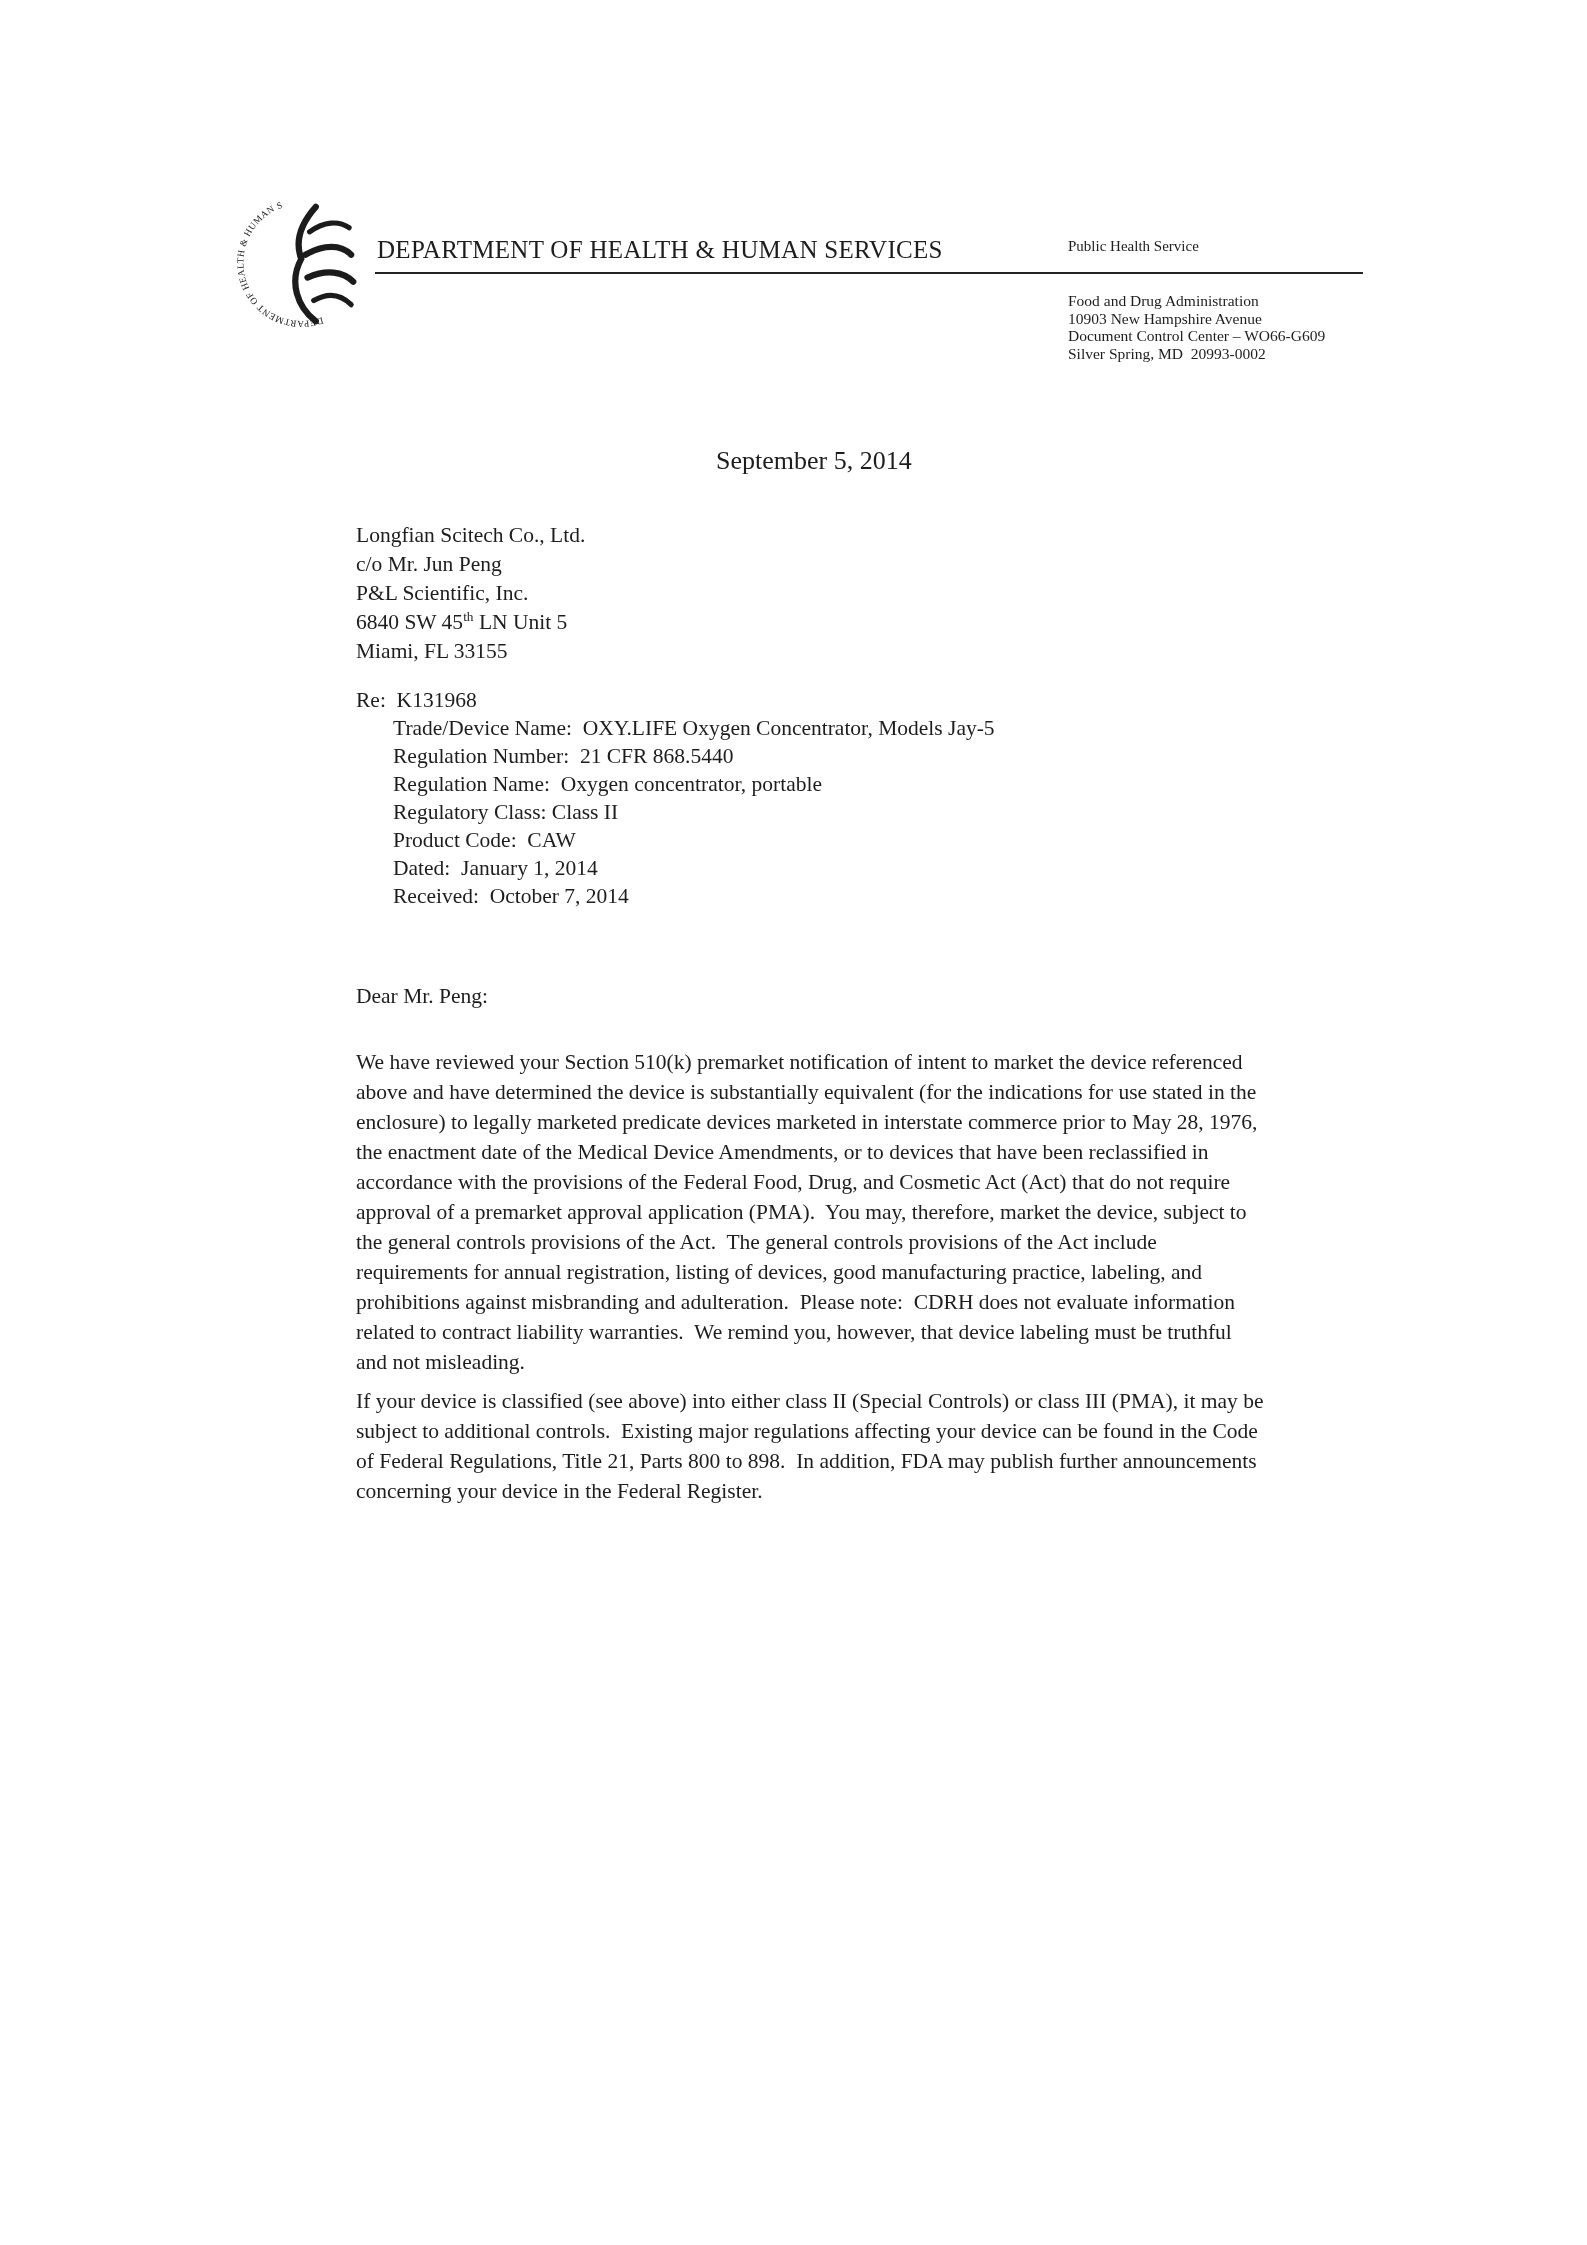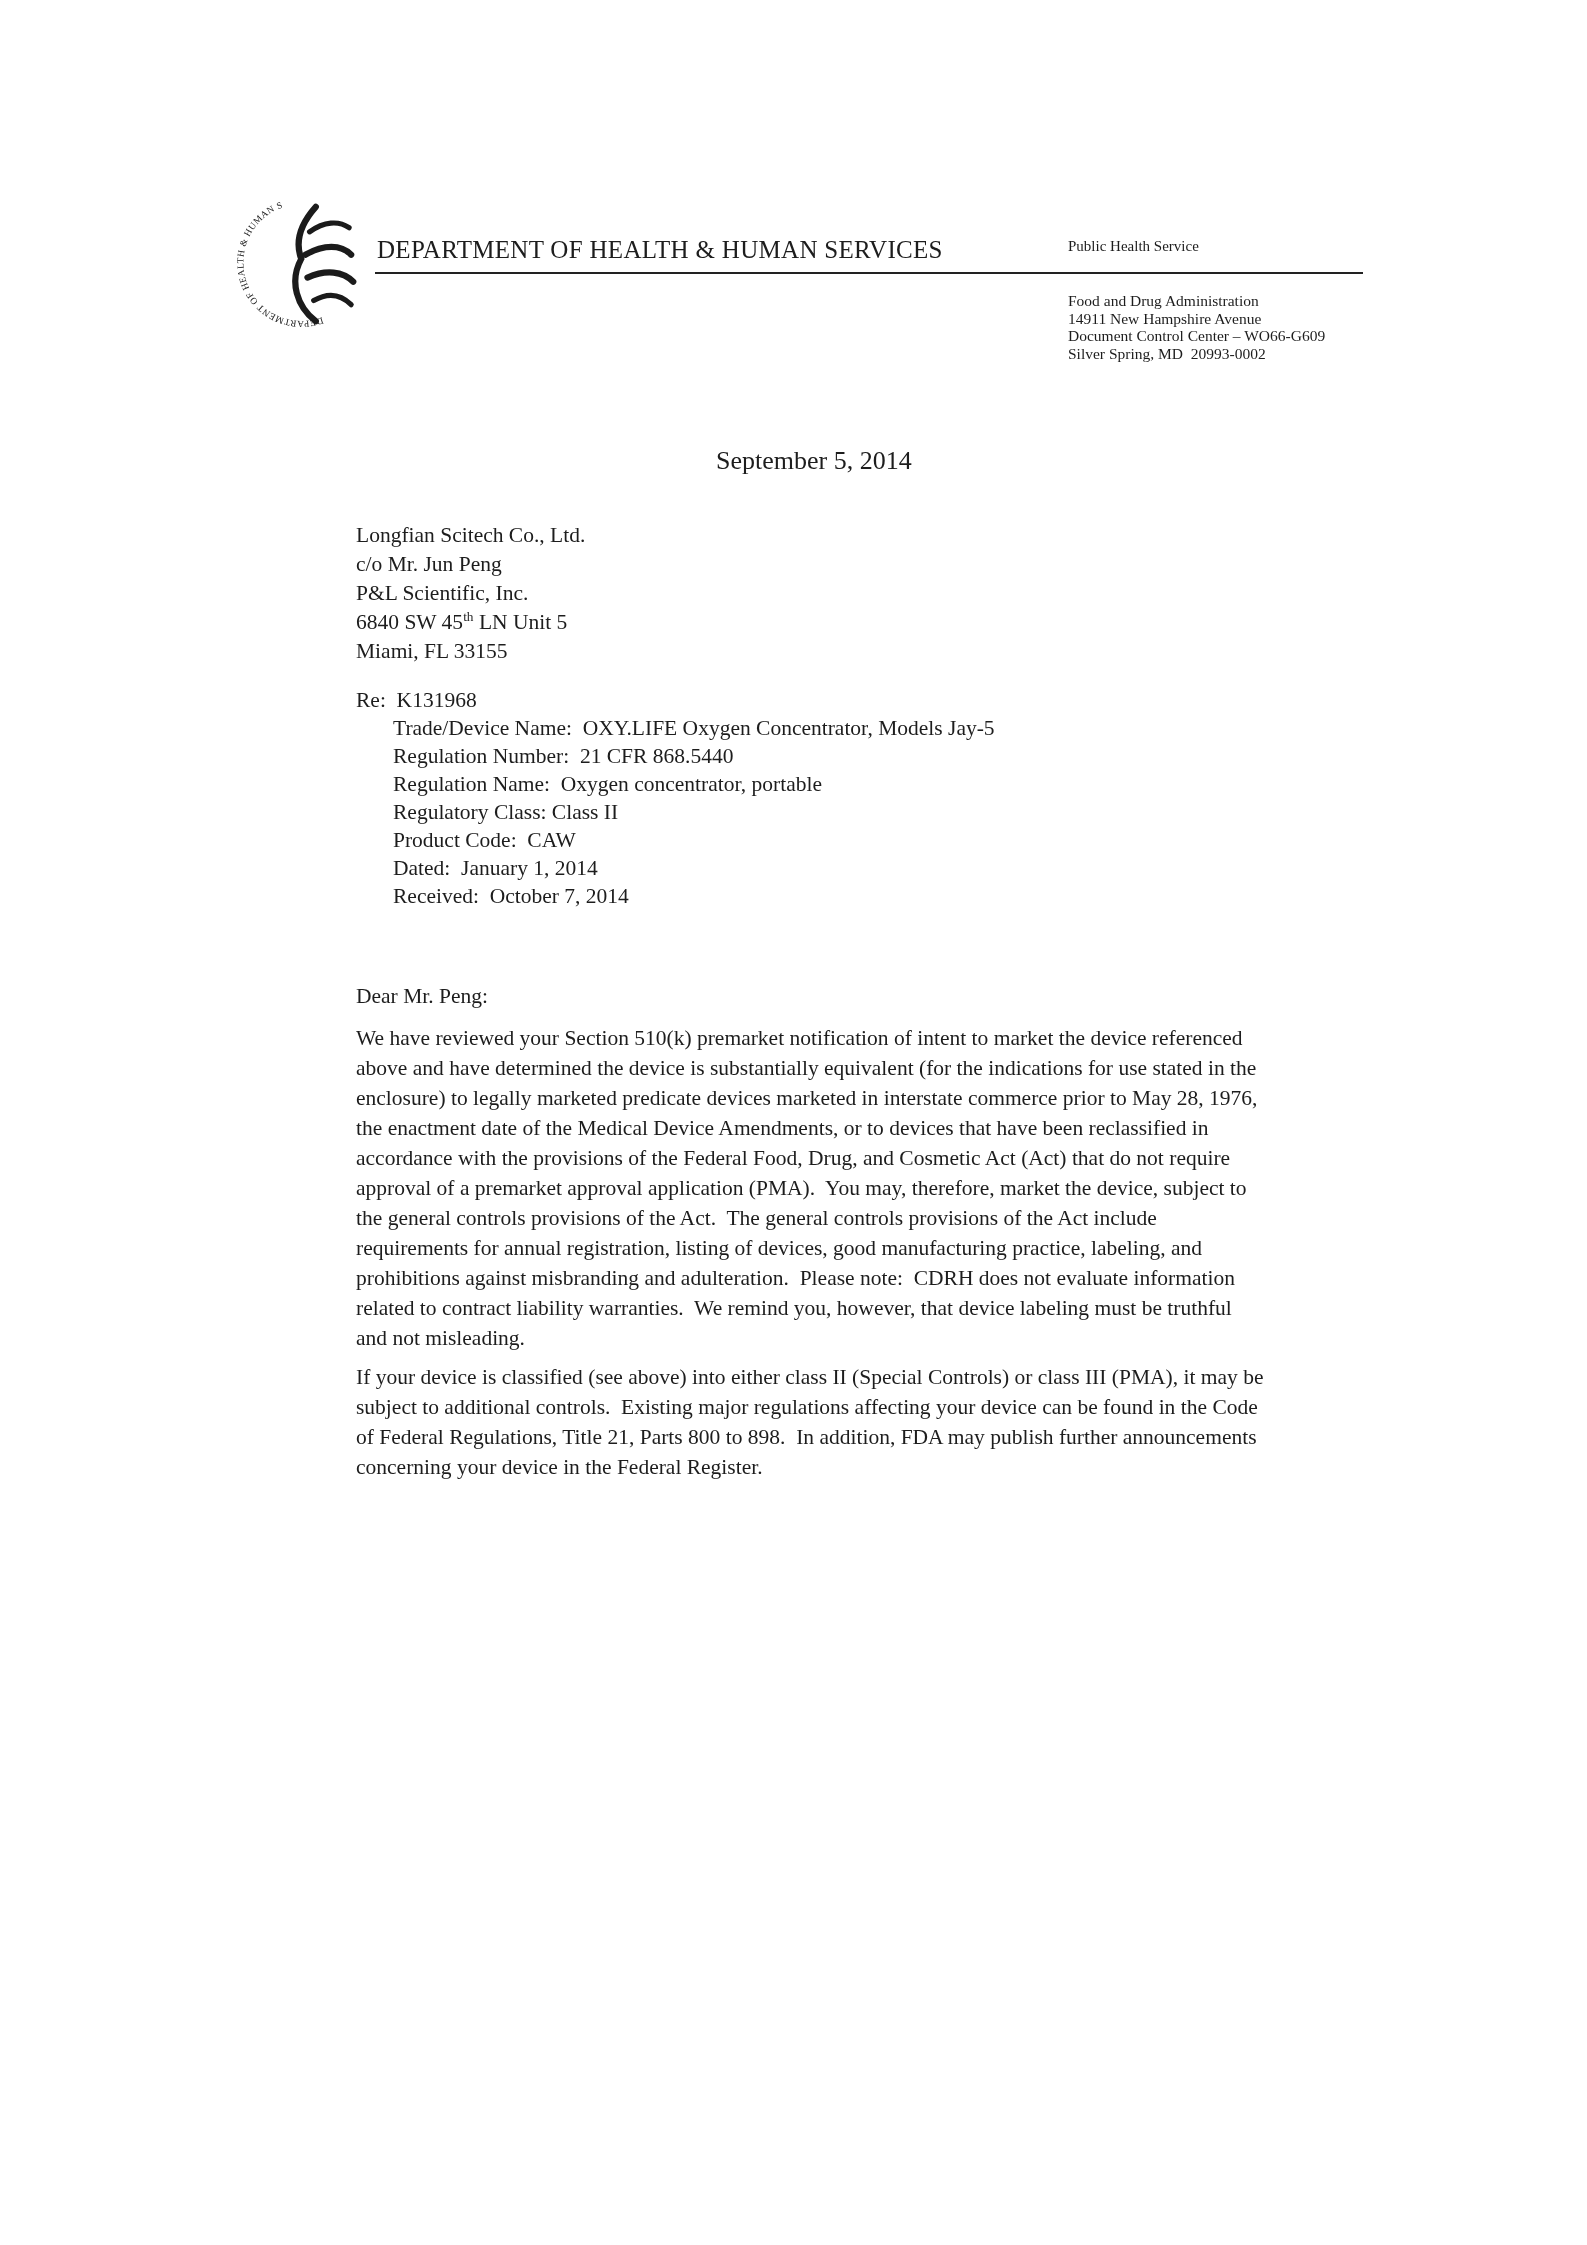--- a/index.html
+++ b/index.html
@@ -25,21 +25,21 @@
   .phs { position:absolute; left:1068px; top:238px; font-size:15px; }
   .rule { position:absolute; left:375px; top:272px; width:988px; border-top:2px solid #222; }
   .agency { position:absolute; left:1068px; top:292px; font-size:15.5px; line-height:17.5px; }
 
   
   .date { position:absolute; left:716px; top:446px; font-size:26px; }
   .recipient { position:absolute; left:356px; top:521px; font-size:21.5px; line-height:29px; }
   .reblock { position:absolute; left:356px; top:686px; font-size:21.5px; line-height:28px; }
   .reblock .details { margin-left:37px; }
   .letter { position:absolute; left:356px; top:981px; width:912px; font-size:21.5px; line-height:30px; }
-  .salutation { margin-bottom:12px; }
+  .salutation { margin-bottom:36px; }
   .para { margin-bottom:9px; }
   sup { font-size:.62em; vertical-align:super; line-height:0; }
   .underlined { }
 </style>
 </head>
 <body>
 
 <div class="page">
 
   <svg class="seal" viewBox="0 0 120 150" aria-hidden="true">
@@ -57,21 +57,21 @@
       <path d="M78,112 C92,104 104,106 114,116" stroke-width="5"></path>
     </g>
   </svg>
 
   <div class="dept pre">DEPARTMENT OF HEALTH &amp; HUMAN SERVICES</div>
   <div class="phs pre">Public Health Service</div>
   <div class="rule"></div>
 
   <div class="agency">
     <div class="pre">Food and Drug Administration</div>
-    <div class="pre">14911 New Hampshire Avenue</div>
+    <div class="pre">10903 New Hampshire Avenue</div>
     <div class="pre">Document Control Center – WO66-G609</div>
     <div class="pre">Silver Spring, MD  20993-0002</div>
   </div>
 
   <div class="date pre">September 5, 2014</div>
 
   <div class="recipient">
     <div class="pre">Longfian Scitech Co., Ltd.</div>
     <div class="pre">c/o Mr. Jun Peng</div>
     <div class="pre">P&amp;L Scientific, Inc.</div>

